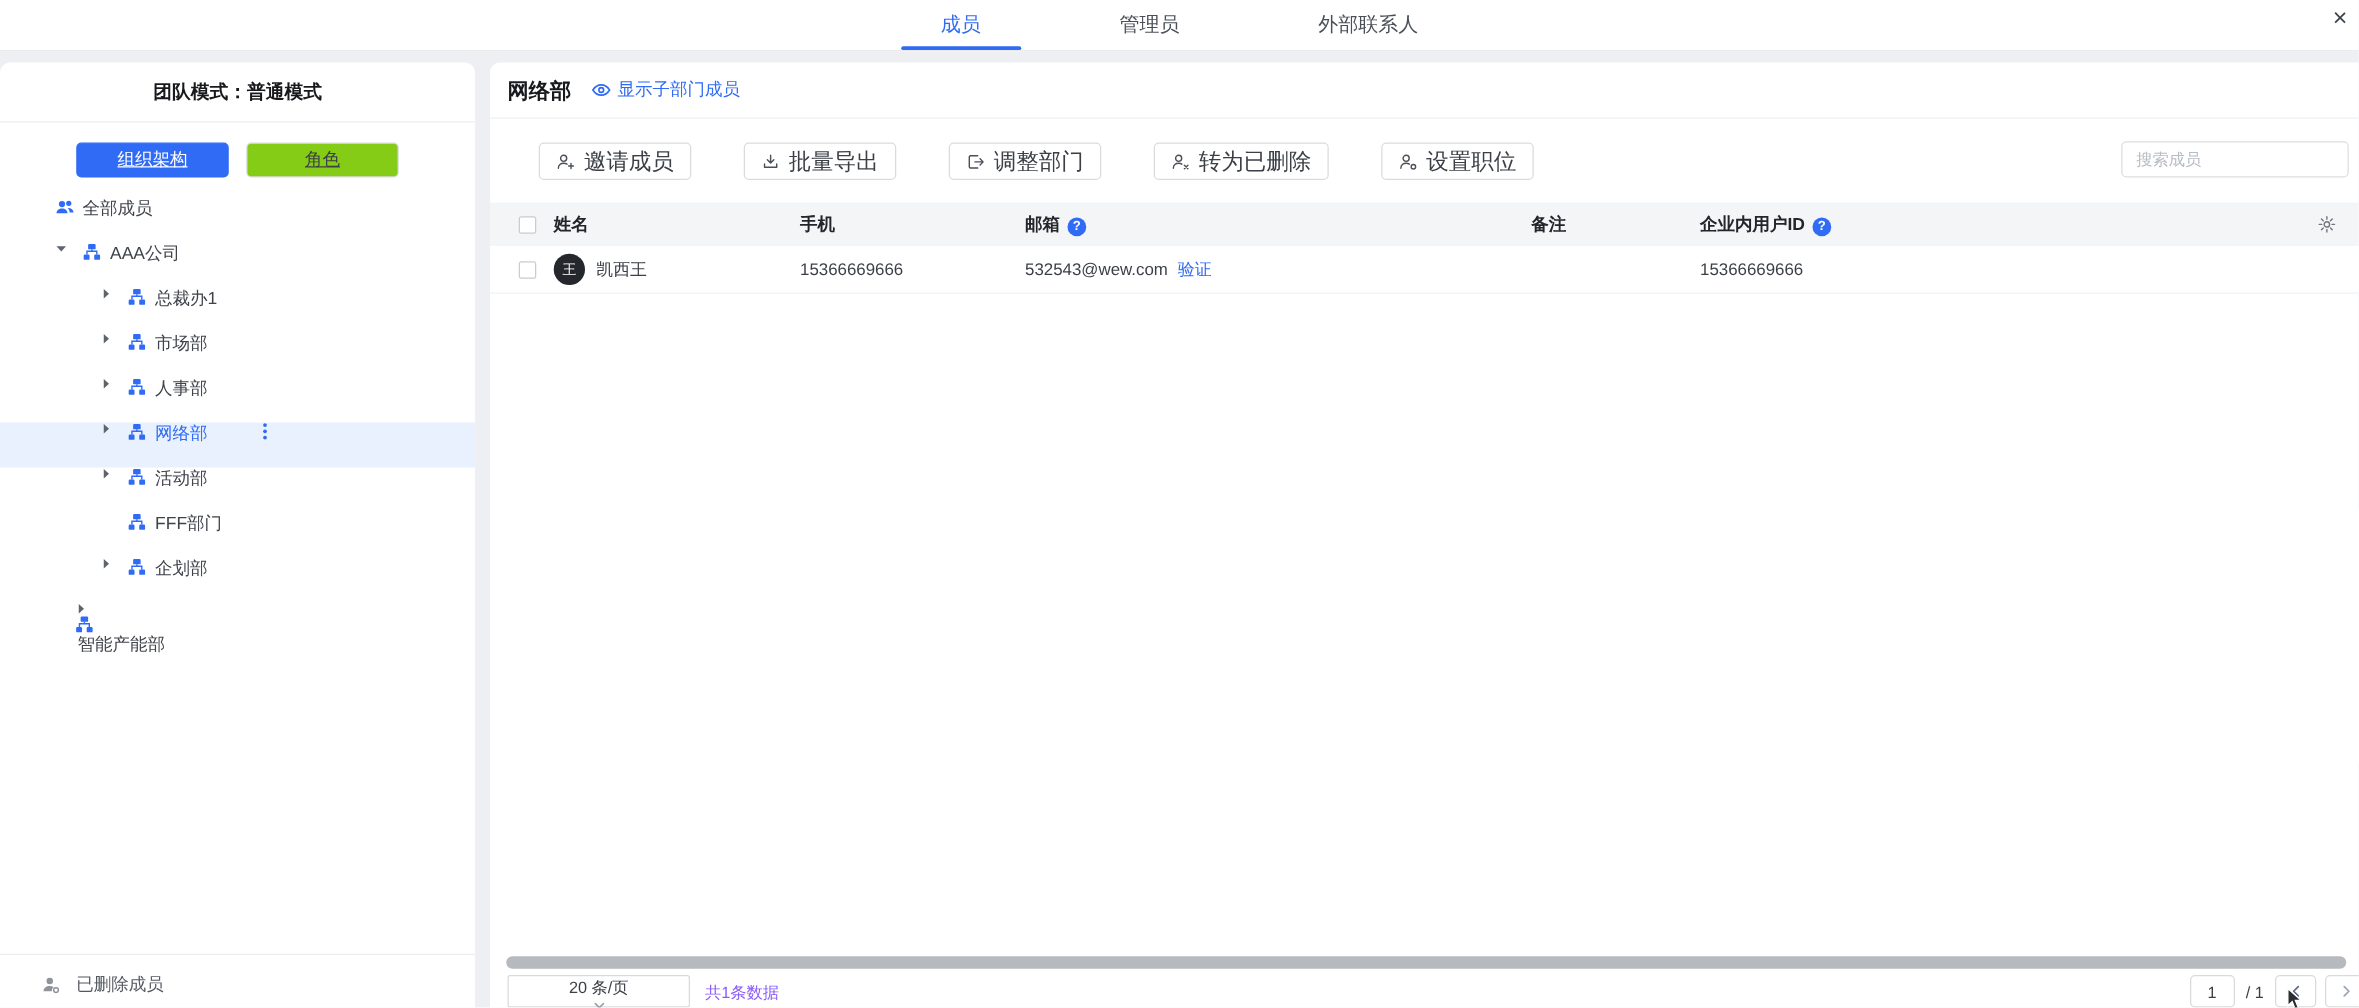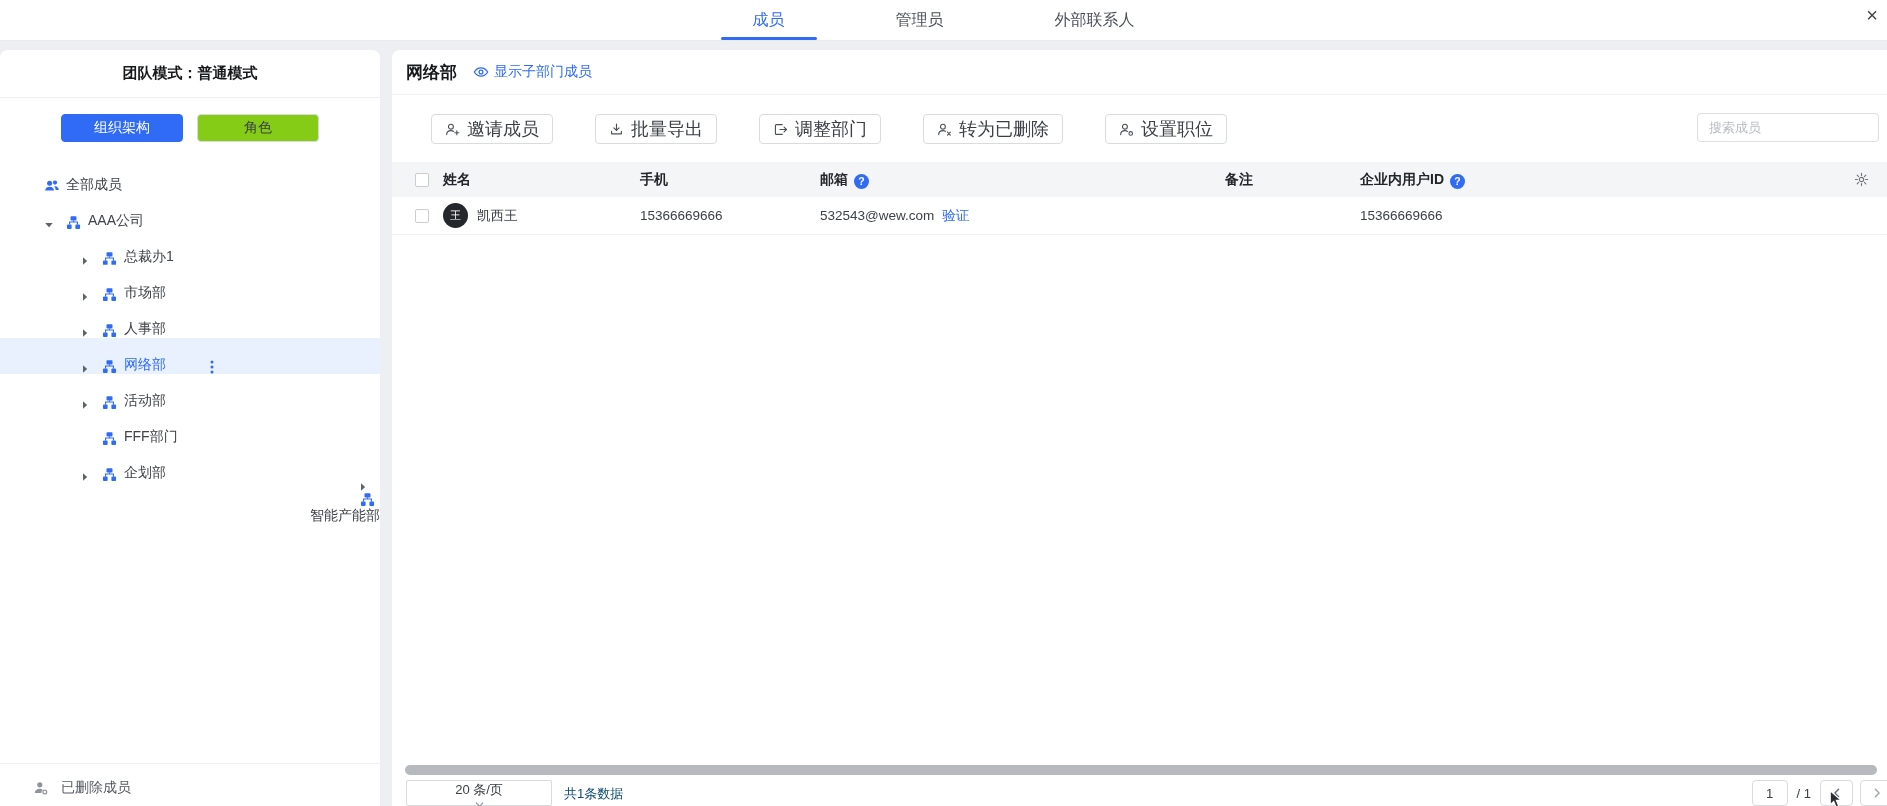--- a/index.html
+++ b/index.html
@@ -14,25 +14,25 @@
   .tab{position:relative;height:40px;display:flex;align-items:center;font-size:16px;color:#4b5058;cursor:pointer;}
   .tab.active{color:#2f6bf5;}
   .tab.active::after{content:"";position:absolute;left:50%;transform:translateX(-50%);bottom:0;width:96px;height:3.5px;border-radius:2px;background:#2f6bf5;}
   .close-x{position:absolute;right:2px;top:2px;width:26px;height:26px;display:flex;align-items:center;justify-content:center;font-size:20px;color:#3f444b;cursor:pointer;}
   
   .sidebar{position:absolute;left:0;top:50px;width:380px;height:770px;background:#fff;border-radius:8px 8px 0 0;}
   .main{position:absolute;left:392px;top:50px;width:1495px;height:770px;background:#fff;border-radius:8px 0 0 0;}
   
   .side-head{height:47px;display:flex;align-items:center;justify-content:center;border-bottom:1px solid #eceef0;font-size:15px;font-weight:bold;color:#17191c;}
   .side-toggle{display:flex;justify-content:center;gap:14px;margin-top:16px;}
-  .side-toggle .tbtn{width:122px;height:28px;border-radius:4px;font-size:14px;display:flex;align-items:center;justify-content:center;cursor:pointer;box-sizing:border-box;font-family:inherit;}
+  .side-toggle .tbtn{width:122px;height:28px;border-radius:4px;font-size:14px;display:flex;align-items:center;justify-content:center;cursor:pointer;box-sizing:border-box;font-family:inherit;text-decoration:underline;}
   .tbtn.primary{background:#2f6bf5;color:#fff;border:1px solid #2f6bf5;}
   .tbtn.ghost{background:#84cc16;color:#3c4046;border:1px solid #d8dadd;}
   .tree{margin-top:16px;}
-  .trownode{height:36px;display:flex;align-items:flex-end;font-size:14px;color:#3f434a;cursor:pointer;box-sizing:border-box;}
+  .trownode{height:36px;display:flex;align-items:flex-start;font-size:14px;color:#3f434a;cursor:pointer;box-sizing:border-box;}
   .trownode.selected{background:#e8f1fd;color:#2f6bf5;}
   .arrow-slot{width:22px;display:flex;align-items:center;justify-content:flex-start;flex:none;}
   .node-icon{width:20px;display:flex;align-items:center;flex:none;}
   .node-label{margin-left:2px;white-space:nowrap;}
   .kebab{margin-left:44px;display:flex;align-items:center;cursor:pointer;}
   .deleted-row{position:absolute;left:0;right:0;top:713px;border-top:1px solid #eceef0;height:48px;display:flex;align-items:center;padding-left:33px;font-size:14px;color:#555a61;cursor:pointer;gap:12px;}
   
   .m-head{height:44px;display:flex;align-items:center;padding:0 14px;border-bottom:1px solid #eef0f2;gap:16px;}
   .m-title{font-size:17px;font-weight:bold;color:#17191c;}
   .show-sub{display:flex;align-items:center;gap:5px;color:#2f6bf5;font-size:14px;cursor:pointer;}
@@ -50,21 +50,21 @@
   .trow{height:37px;background:#fff;border-bottom:1px solid #f0f2f4;font-size:13.5px;color:#3b3f46;}
   .chk{width:14px;height:14px;border:1px solid #c9ccd0;border-radius:2px;background:#fff;box-sizing:border-box;cursor:pointer;}
   .namecell{display:flex;align-items:center;gap:9px;}
   .avatar{width:25px;height:25px;border-radius:50%;background:#24272c;color:#fff;font-size:11px;display:flex;align-items:center;justify-content:center;flex:none;}
   .verify{color:#2f6bf5;margin-left:8px;cursor:pointer;}
   .help{width:15px;height:15px;border-radius:50%;background:#2f6bf5;color:#fff;font-size:10.5px;font-weight:bold;display:inline-flex;align-items:center;justify-content:center;cursor:pointer;flex:none;}
   
   .hscroll{position:absolute;left:13px;right:10px;top:715px;height:10px;border-radius:5px;background:#b6b9bd;cursor:pointer;}
   .pagesize{position:absolute;left:14px;top:730px;width:146px;height:26px;box-sizing:border-box;border:1px solid #d8dadd;border-radius:2px;background:#fff;display:flex;align-items:center;padding:0 8px;font-size:13px;color:#3c4046;cursor:pointer;flex-direction:column;}
   .pagesize .lbl{flex:1;}
-  .total{position:absolute;left:172px;top:735px;font-size:13px;color:#0c4a6e;text-align:right;}
+  .total{position:absolute;left:172px;top:735px;font-size:13px;color:#8b5cf6;text-align:right;}
   .pager{position:absolute;top:730px;right:-6px;display:flex;align-items:center;gap:7px;}
   .pgbox{width:36px;height:26px;box-sizing:border-box;border:1px solid #d8dadd;border-radius:4px;background:#fff;display:flex;align-items:center;justify-content:center;font-size:13px;color:#3c4046;}
   .pgsep{font-size:13px;color:#3c4046;padding:0 2px;}
   .pgbtn{width:33px;height:26px;box-sizing:border-box;border:1px solid #d8dadd;border-radius:4px;background:#fff;display:flex;align-items:center;justify-content:center;cursor:pointer;}
   .cursor{position:absolute;left:1829px;top:790px;pointer-events:none;z-index:9;}
 </style>
 </head>
 <body>
 
 <div class="topbar">

